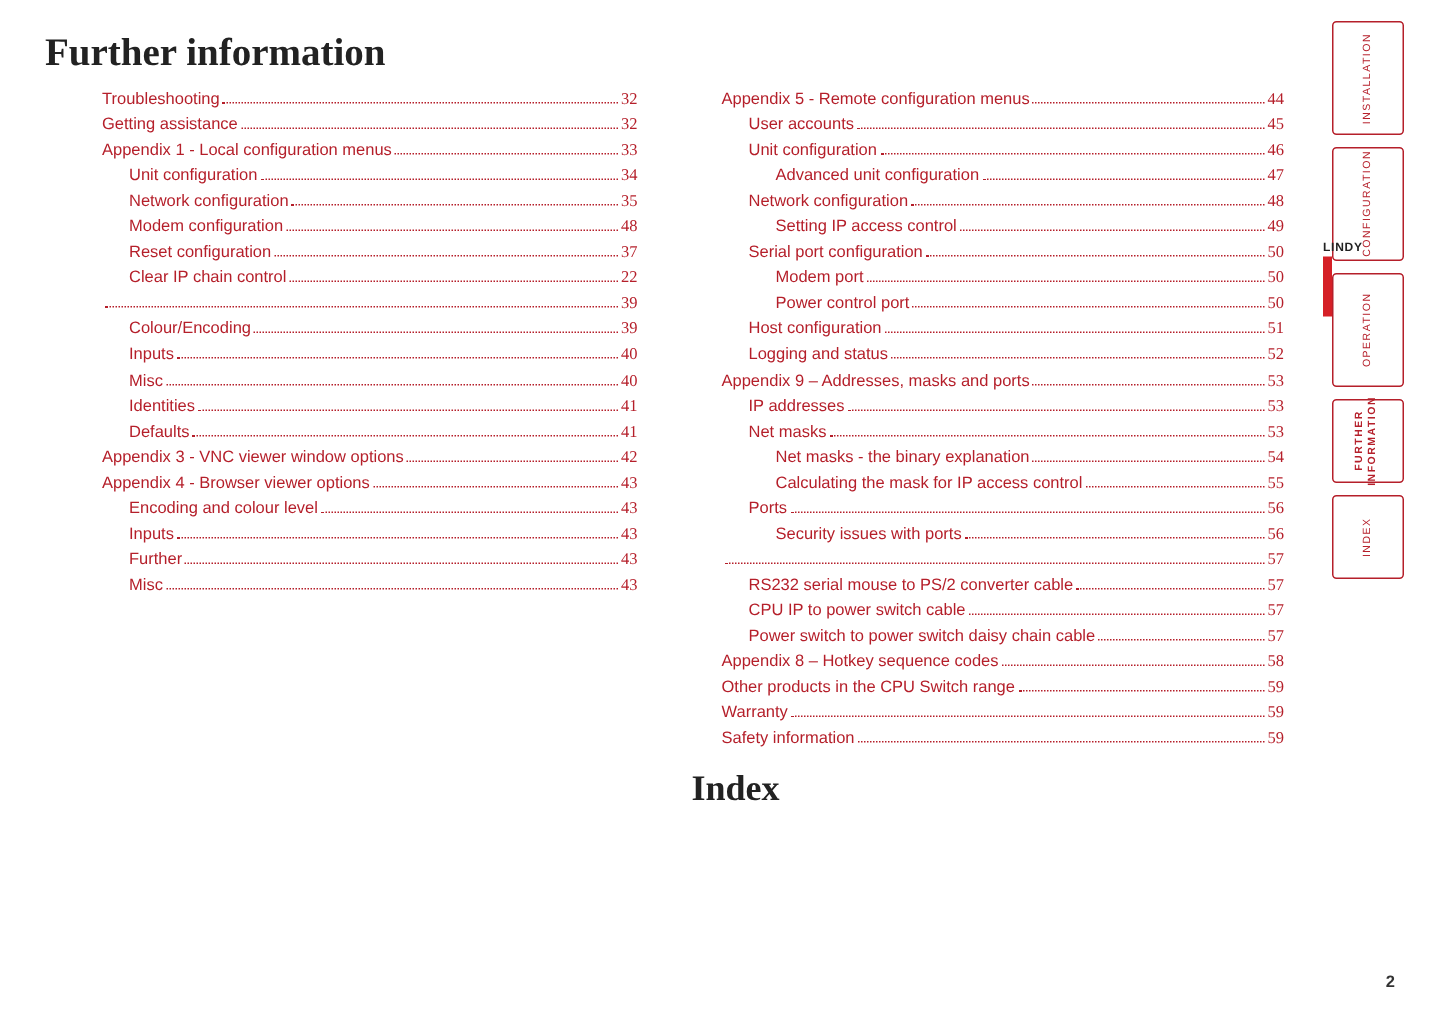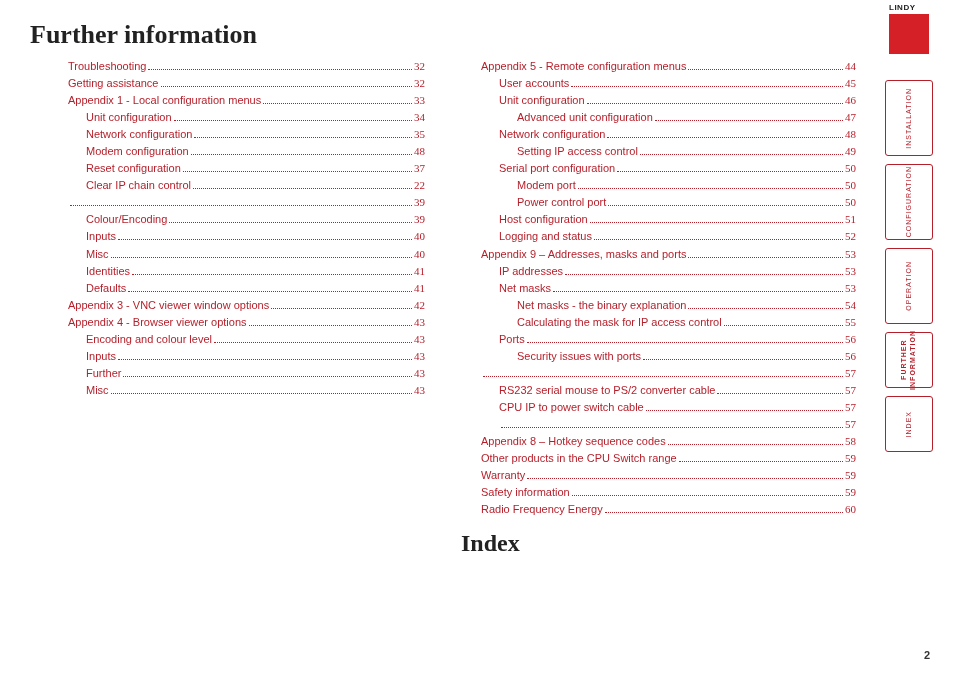--- a/index.html
+++ b/index.html
@@ -50,21 +50,21 @@
   .ind0 { padding-left: 20px; }
   .ind1 { padding-left: 38px; }
   .ind2 { padding-left: 56px; }
 
   .sidebar {
     position: absolute;
     right: 18px;
     top: 14px;
     width: 54px;
     display: flex;
-    flex-direction: column;
+    flex-direction: row;
     align-items: center;
     justify-content: center;
   }
   .logo {
     width: 40px;
     height: 40px;
     background: #d52027;
     margin-bottom: 26px;
     position: relative;
   }
@@ -317,20 +317,21 @@
         <span class="label">RS232 serial mouse to PS/2 converter cable </span>
         <span class="dots"></span>
         <span class="page">57</span>
       </div>
       <div class="entry ind1">
         <span class="label">CPU IP to power switch cable </span>
         <span class="dots"></span>
         <span class="page">57</span>
       </div>
       <div class="entry ind1">
+        <span class="label">Power switch to power switch daisy chain cable </span>
         <span class="dots"></span>
         <span class="page">57</span>
       </div>
       <div class="entry ind0">
         <span class="label">Appendix 8 – Hotkey sequence codes </span>
         <span class="dots"></span>
         <span class="page">58</span>
       </div>
       <div class="entry ind0">
         <span class="label">Other products in the CPU Switch range </span>
@@ -339,25 +340,20 @@
       </div>
       <div class="entry ind0">
         <span class="label">Warranty </span>
         <span class="dots"></span>
         <span class="page">59</span>
       </div>
       <div class="entry ind0">
         <span class="label">Safety information </span>
         <span class="dots"></span>
         <span class="page">59</span>
-      </div>
-      <div class="entry ind0">
-        <span class="label">Radio Frequency Energy </span>
-        <span class="dots"></span>
-        <span class="page">60</span>
       </div>
       <h1 class="heading-index">Index</h1>
     </div>
 </div>
 
 <div class="sidebar">
   <div class="logo">
     <span class="logo-text">LINDY</span>
   </div>
   <div id="nav-tabs">

